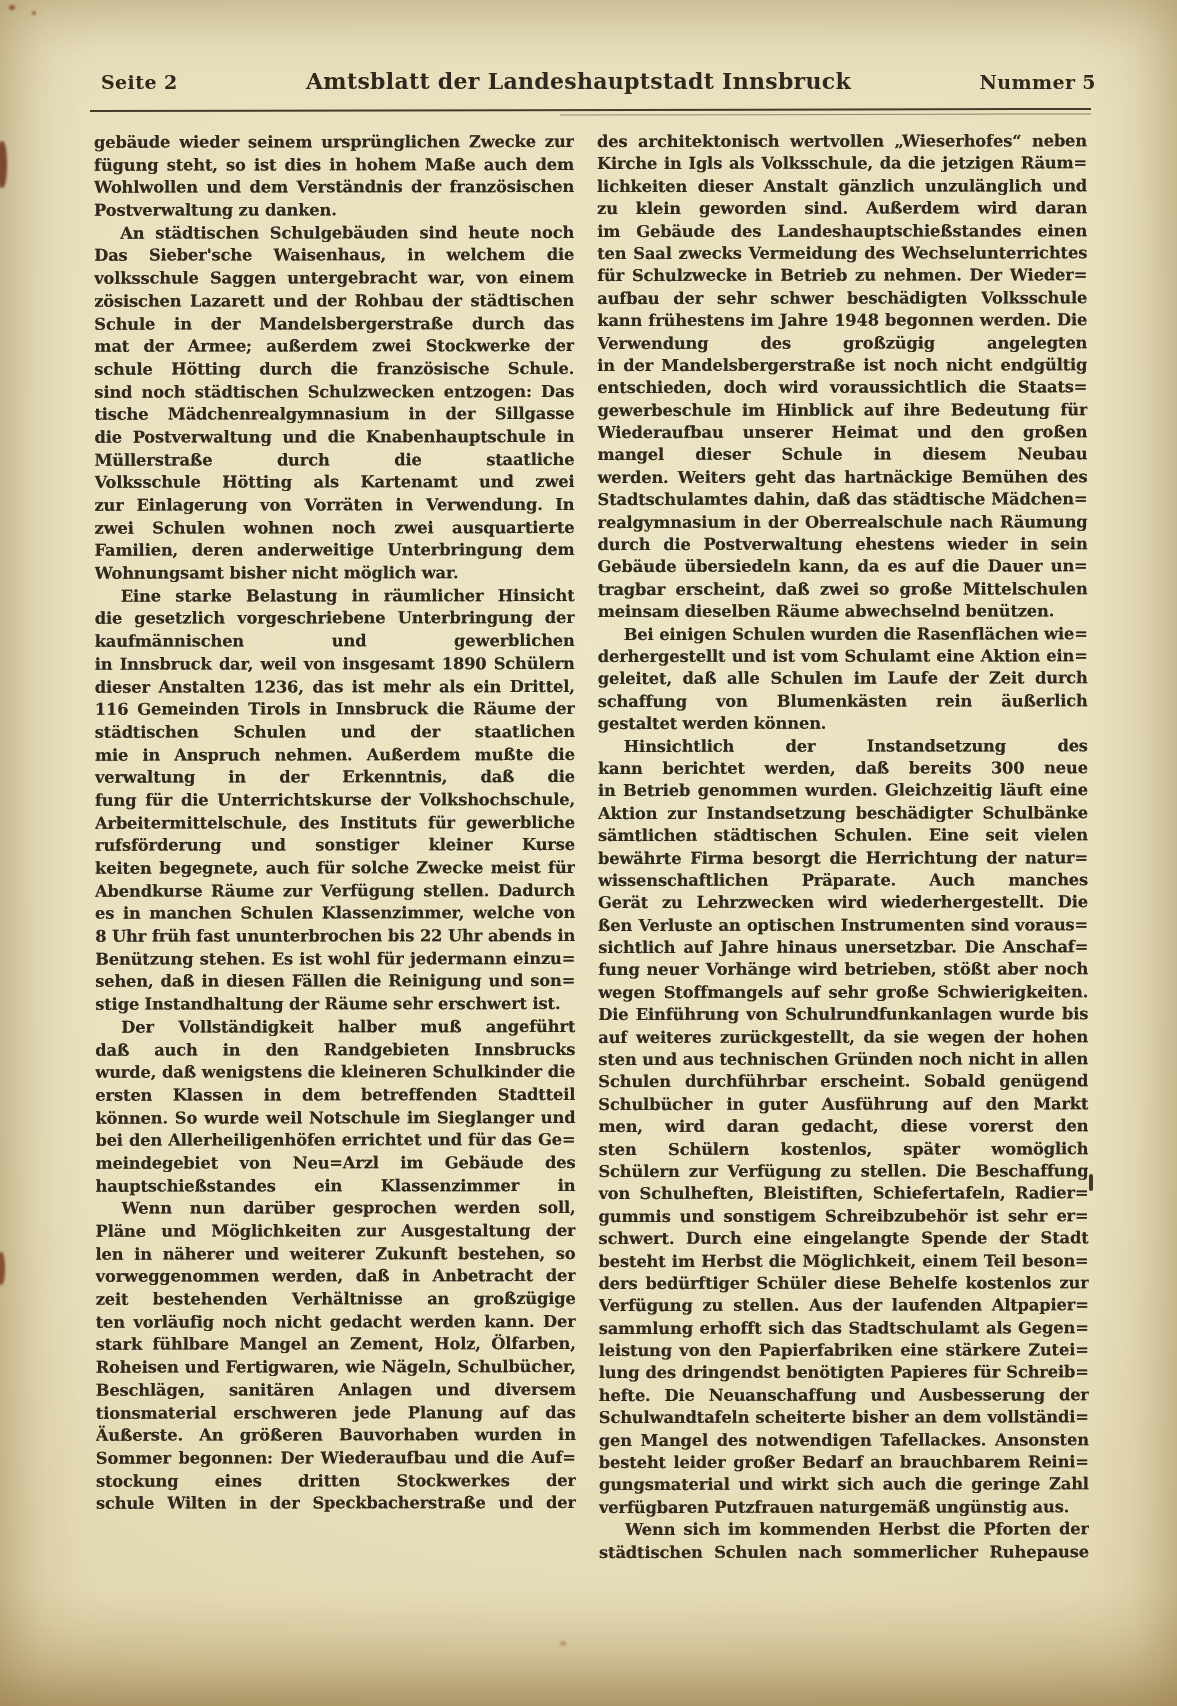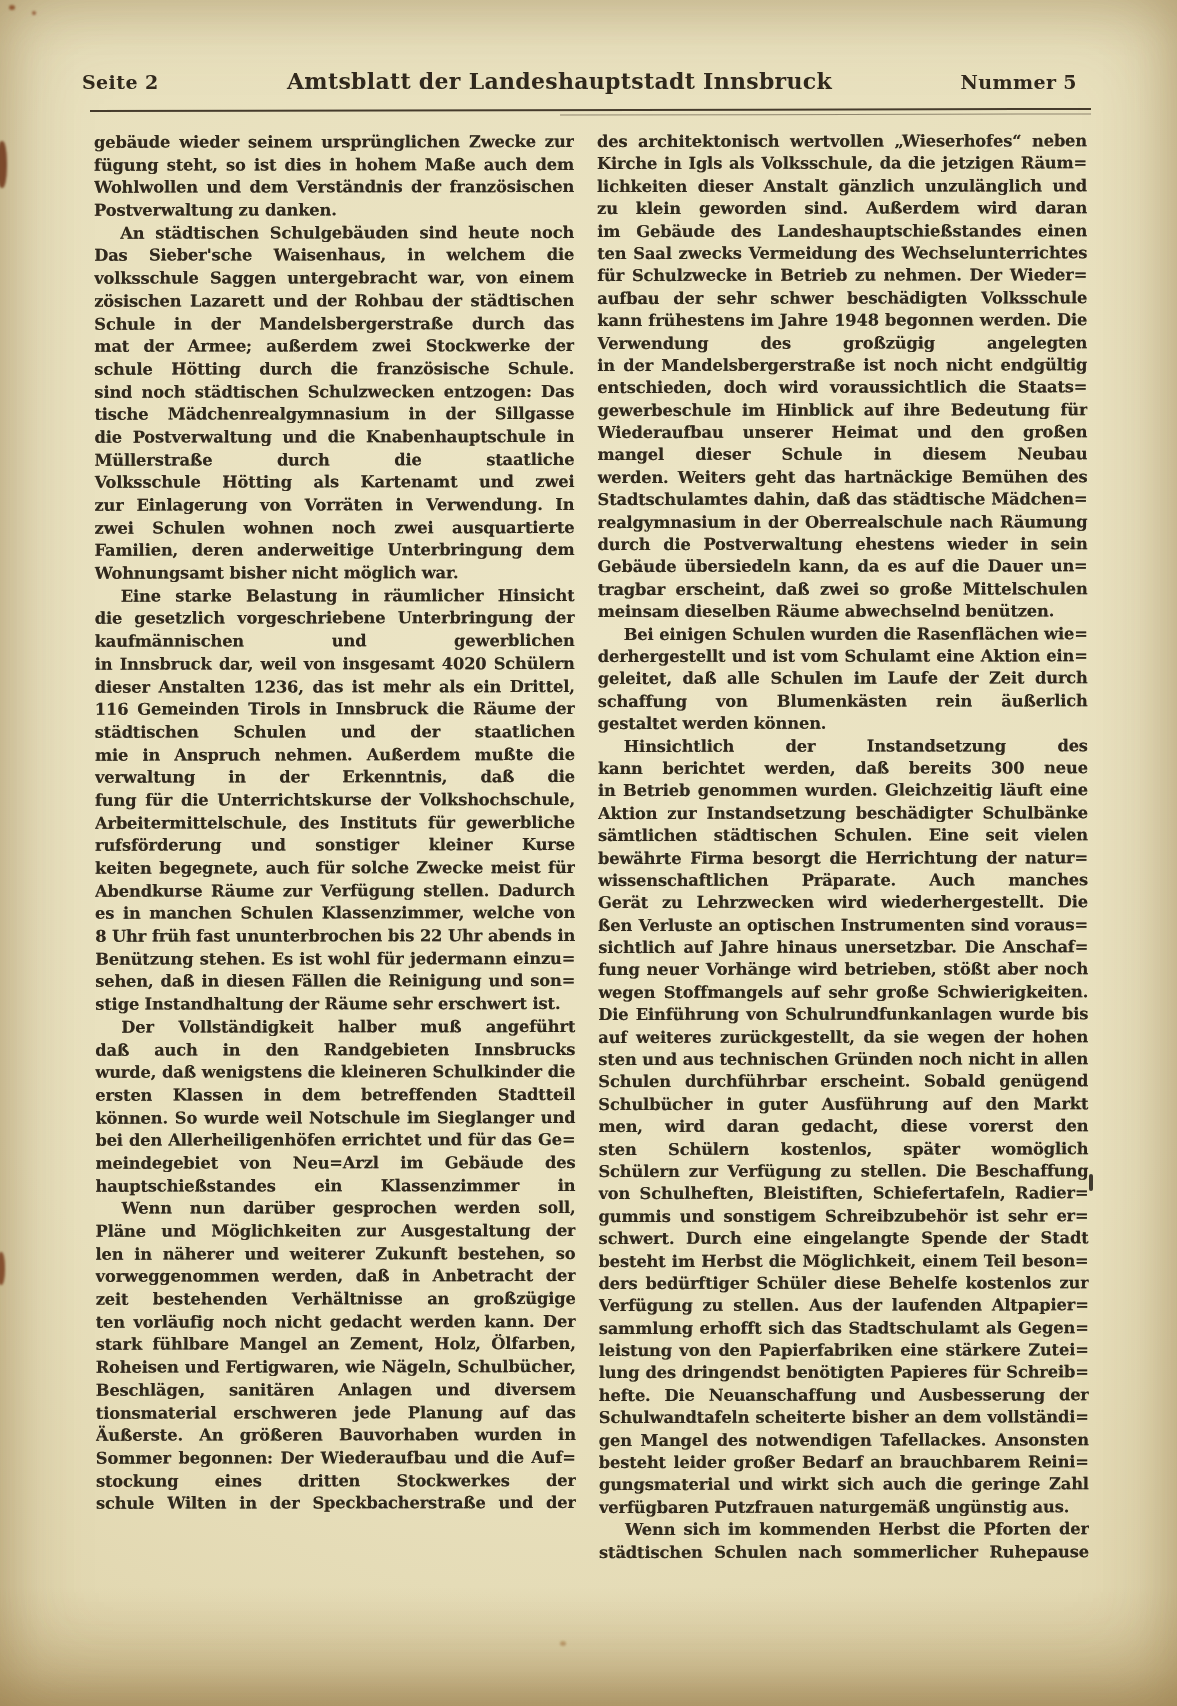--- a/index.html
+++ b/index.html
@@ -25,21 +25,21 @@
       inset 0 -30px 70px rgba(122,88,38,.30),
       inset 0 18px 40px rgba(128,97,46,.14);
   }
   .bottom-fade{
     position:absolute; left:0; right:0; bottom:0; height:120px;
     background:linear-gradient(to bottom, rgba(160,125,65,0) 0%, rgba(160,125,65,.18) 70%, rgba(140,105,50,.30) 100%);
     pointer-events:none;
   }
 
   .header{
-    position:absolute; top:68px; left:82px; width:995px;
+    position:absolute; top:68px; left:101px; width:995px;
     display:flex; justify-content:space-between; align-items:baseline;
     color:var(--ink,#31291d);
   }
   .header .h-left{  font-size:19px; font-weight:700; letter-spacing:.4px;}
   .header .h-center{font-size:22px; font-weight:700; letter-spacing:.3px;}
   .header .h-right{ font-size:19px; font-weight:700; letter-spacing:.4px;}
 
   .rule{
     position:absolute; top:109px; left:90px; width:1001px; height:2px;
     background:var(--rule,#453b2c);
@@ -122,21 +122,21 @@
           <div class="tline">Volksschule Hötting als Kartenamt und zwei Turnsäle</div>
           <div class="tline">zur Einlagerung von Vorräten in Verwendung. In</div>
           <div class="tline">zwei Schulen wohnen noch zwei ausquartierte private</div>
           <div class="tline">Familien, deren anderweitige Unterbringung dem</div>
           <div class="tline lastline">Wohnungsamt bisher nicht möglich war.</div>
         </div>
         <div class="para">
           <div class="tline firstline">Eine starke Belastung in räumlicher Hinsicht stellt</div>
           <div class="tline">die gesetzlich vorgeschriebene Unterbringung der zehn</div>
           <div class="tline">kaufmännischen und gewerblichen Fortbildungsschulen</div>
-          <div class="tline">in Innsbruck dar, weil von insgesamt 4020 Schülern</div>
+          <div class="tline">in Innsbruck dar, weil von insgesamt 1890 Schülern</div>
           <div class="tline">dieser Anstalten 1236, das ist mehr als ein Drittel, aus</div>
           <div class="tline">116 Gemeinden Tirols in Innsbruck die Räume der</div>
           <div class="tline">städtischen Schulen und der staatlichen Handelsakade=</div>
           <div class="tline">mie in Anspruch nehmen. Außerdem mußte die Stadt=</div>
           <div class="tline">verwaltung in der Erkenntnis, daß die Raumbeschaf=</div>
           <div class="tline">fung für die Unterrichtskurse der Volkshochschule, der</div>
           <div class="tline">Arbeitermittelschule, des Instituts für gewerbliche Be=</div>
           <div class="tline">rufsförderung und sonstiger kleiner Kurse Schwierig=</div>
           <div class="tline">keiten begegnete, auch für solche Zwecke meist für</div>
           <div class="tline">Abendkurse Räume zur Verfügung stellen. Dadurch gibt</div>

